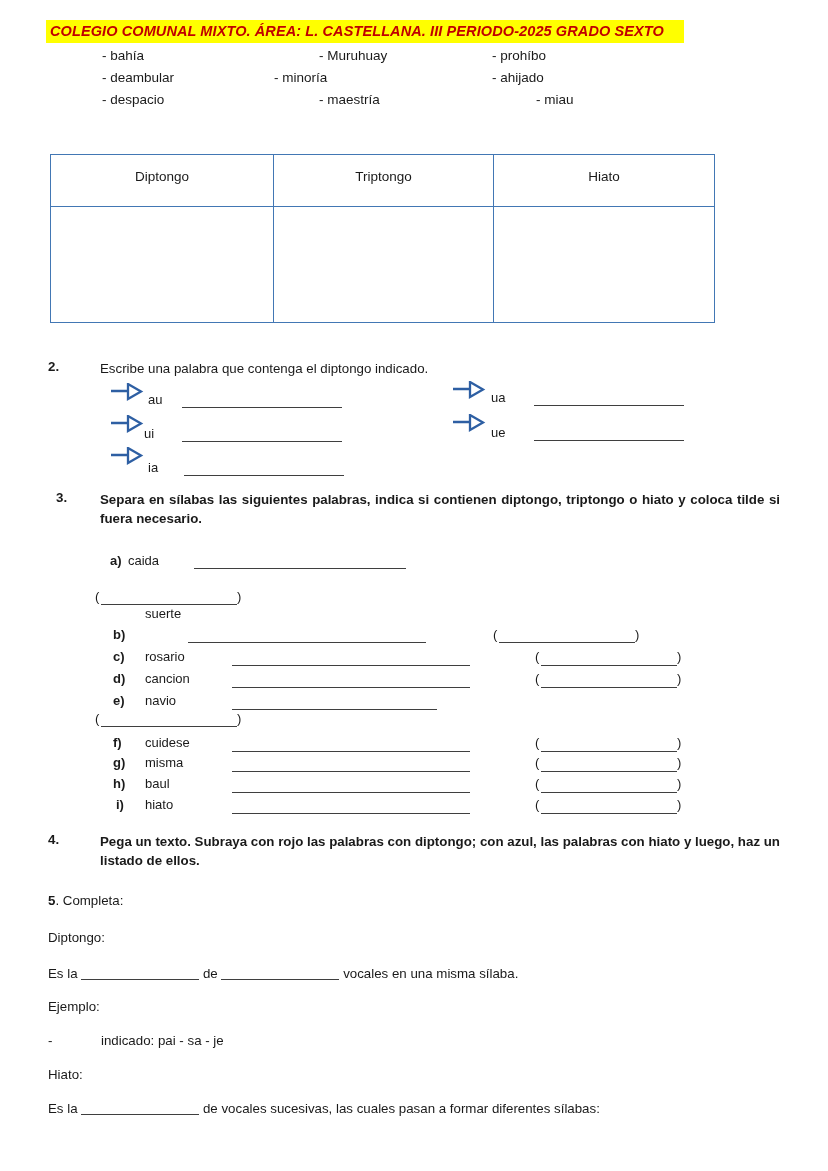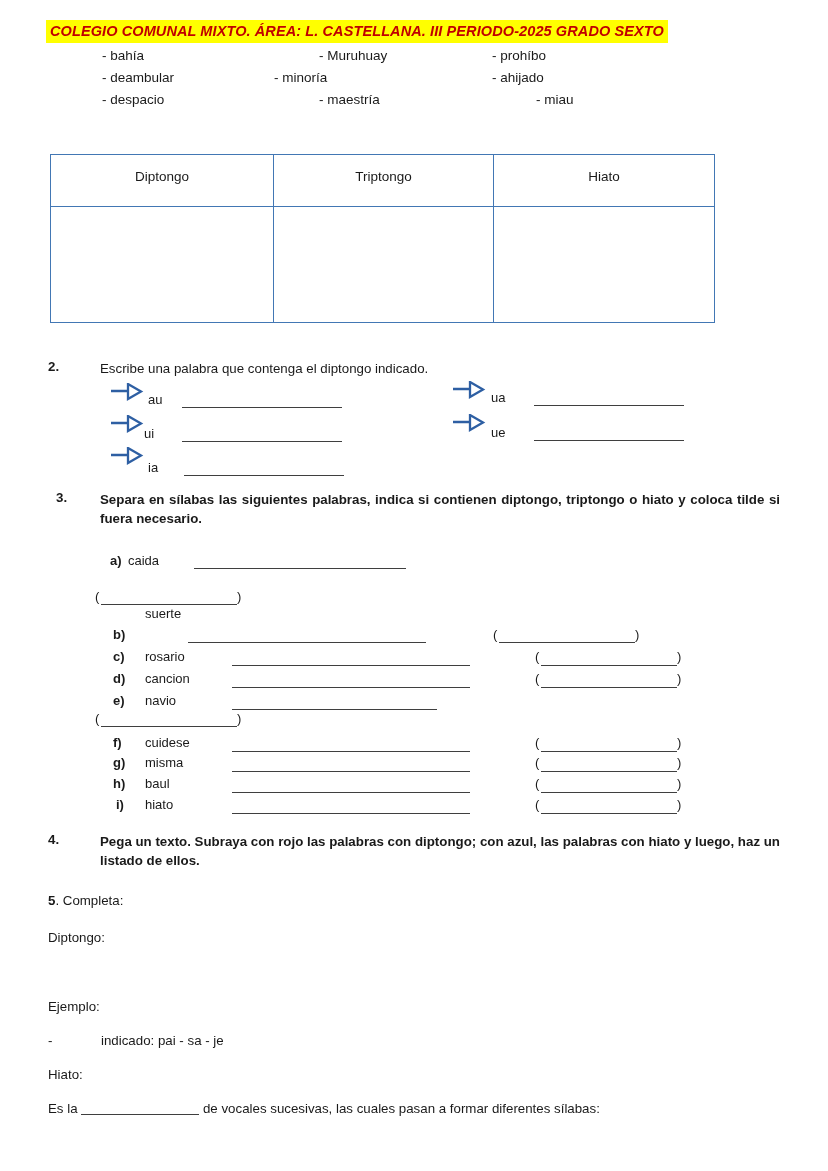--- a/index.html
+++ b/index.html
@@ -17,21 +17,21 @@
   
   .title-wrap{position:absolute;left:46px;top:20px;}
   .title{
     display:inline-block;
     background:#FFFF00;
     color:#C00000;
     font-weight:bold;
     font-style:italic;
     font-size:14.5px;
     letter-spacing:.1px;
-    padding:3px 4px 3px 4px;
+    padding:3px 20px 3px 4px;
     line-height:1.15;
     white-space:nowrap;
   }
 
   
   .wordgrid{position:absolute;left:46px;top:48px;width:740px;}
   .wordrow{height:22px;position:relative;font-size:13.5px;}
   .wordrow span{position:absolute;white-space:nowrap;}
 
   
@@ -243,20 +243,27 @@
 
   <div class="num" style="left:48px;top:832px;">4.</div>
   <div class="blk just" style="left:100px;top:832px;width:680px;">Pega un texto. Subraya con rojo las palabras con diptongo; con azul, las palabras con hiato y luego, haz un listado de ellos.</div>
 
   <div class="blk" style="left:48px;top:891px;">
     <b>5</b><span>. Completa:</span>
   </div>
 
   <div class="blk" style="left:48px;top:928px;">Diptongo:</div>
 
+  <div class="blk" style="left:48px;top:964px;">
+    <span>Es la</span>
+    <span class="inline-rule" style="width:118px;"></span>
+    <span>de</span>
+    <span class="inline-rule" style="width:118px;"></span>
+    <span>vocales en una misma sílaba.</span>
+  </div>
 
   <div class="blk" style="left:48px;top:997px;">Ejemplo:</div>
 
   <div class="blk" style="left:48px;top:1031px;">-</div>
   <div class="blk" style="left:101px;top:1031px;">indicado: pai - sa - je</div>
 
   <div class="blk" style="left:48px;top:1065px;">Hiato:</div>
 
   <div class="blk" style="left:48px;top:1099px;">
     <span>Es la</span>

